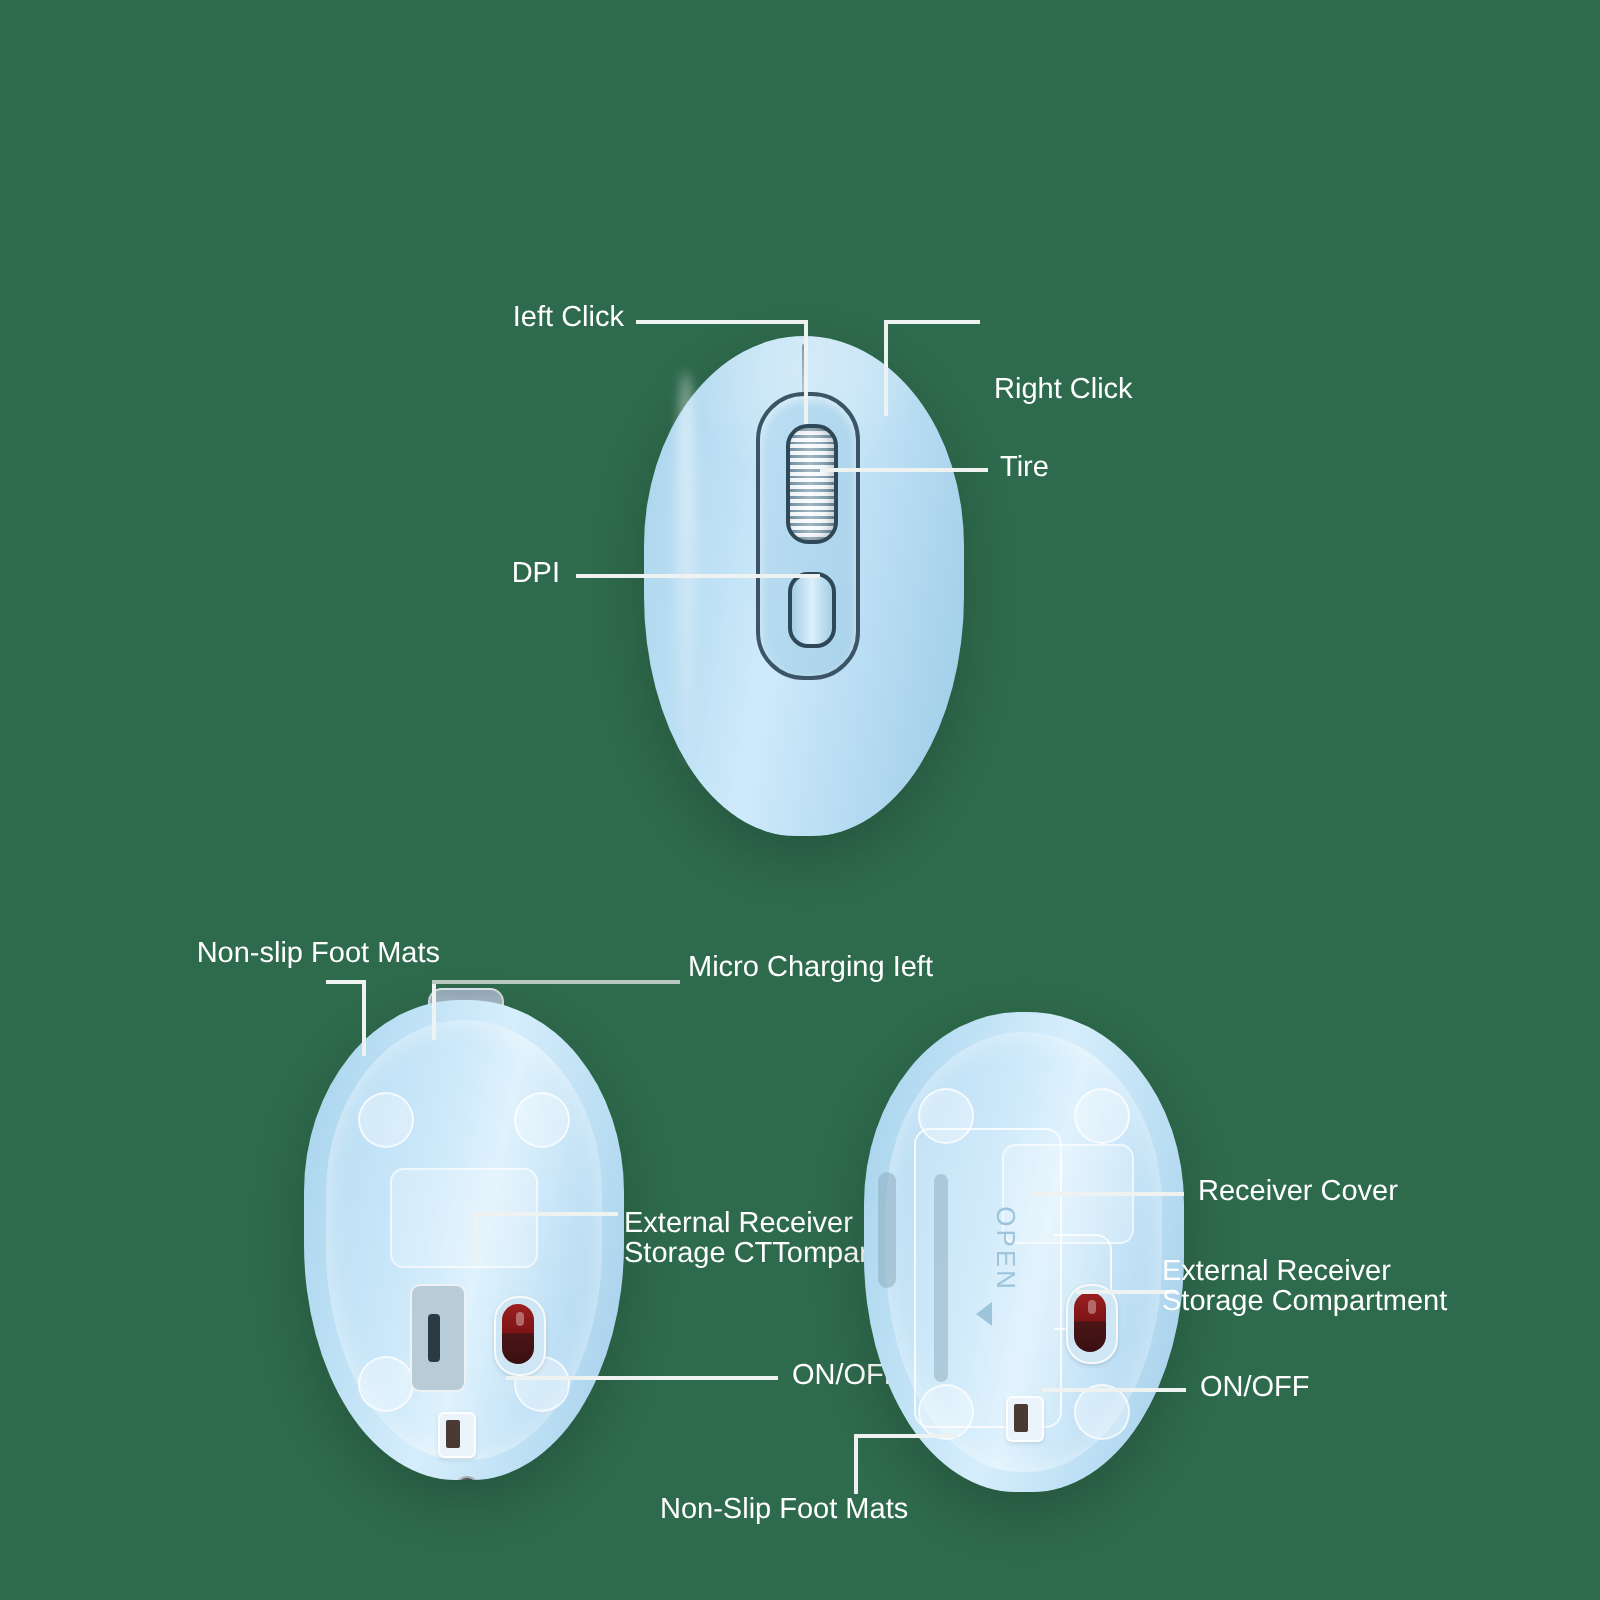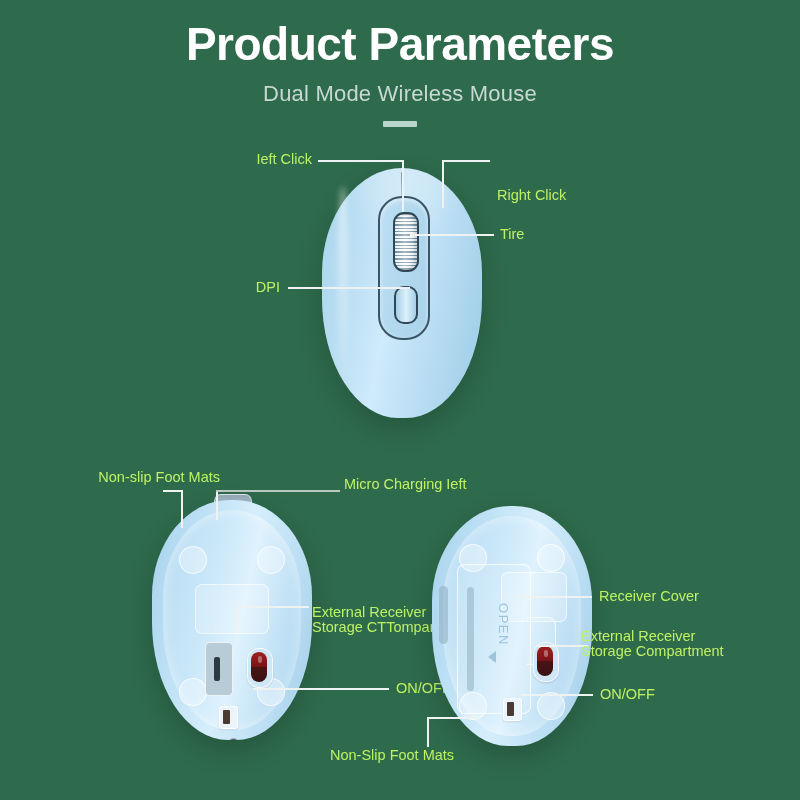--- a/index.html
+++ b/index.html
@@ -49,21 +49,21 @@
     width: 34px;
     height: 6px;
     border-radius: 1px;
     background: #b9d4cd;
     margin: 14px auto 0 auto;
   }
 
   
   .label {
     position: absolute;
-    color: #bef264;
+    color: #ffffff;
     font-size: 14.5px;
     line-height: 15px;
     white-space: pre-line;
   }
   .label.r { text-align: right; }
   .label.l { text-align: left; }
 
   
   .ln {
     position: absolute;
@@ -291,25 +291,20 @@
     width: 9px; height: 58px;
     border-radius: 5px;
     background: rgba(140,172,190,0.55);
   }
 </style>
 </head>
 <body>
 
 <div class="stage">
 
-  <div class="header">
-    <h1 class="title">Product Parameters</h1>
-    <p class="subtitle">Dual Mode Wireless Mouse</p>
-    <div class="divider"></div>
-  </div>
 
   <div class="mouse" style="left:322px; top:168px;">
     <div class="top-body">
       <div class="top-seam"></div>
       <div class="wheel-channel">
         <div class="wheel"></div>
         <div class="dpi-btn"></div>
       </div>
     </div>
   </div>

